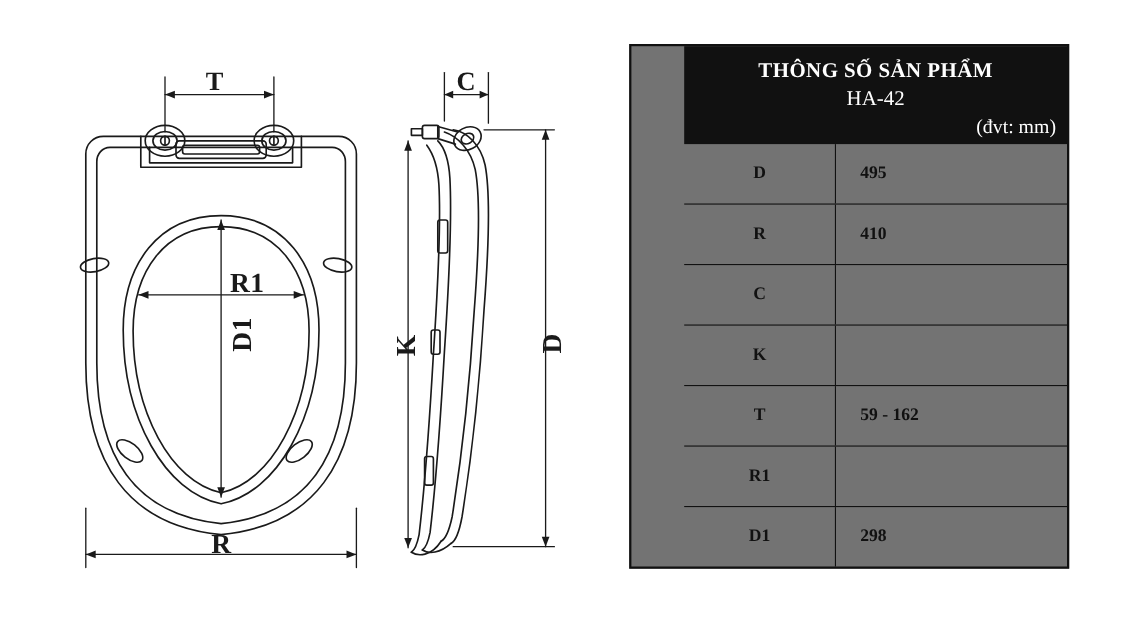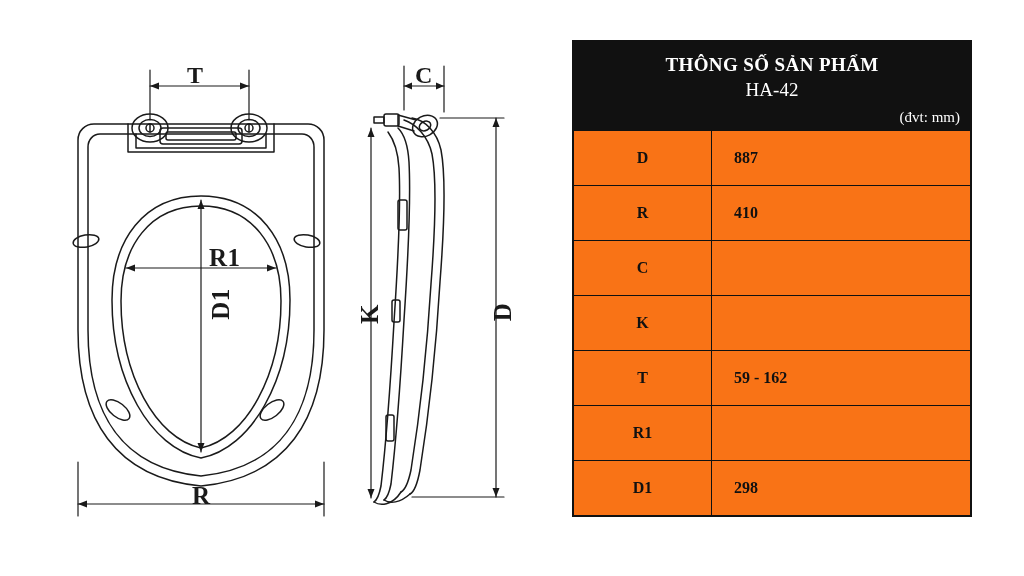--- a/index.html
+++ b/index.html
@@ -40,21 +40,22 @@
   }
 
   
   .spec-table {
     position: absolute;
     left: 572px;
     top: 40px;
     width: 400px;
     border: 2px solid #111;
     box-sizing: border-box;
-    background: #f97316;
+    background: #737373;
+    padding-left: 48px;
   }
   .spec-header {
     background: #111111;
     color: #ffffff;
     text-align: center;
     padding: 10px 0 6px 0;
     position: relative;
     height: 88px;
     box-sizing: border-box;
   }
@@ -69,21 +70,21 @@
     font-family: "Liberation Serif", serif;
     font-weight: normal;
     font-size: 19px;
     line-height: 1.25;
   }
   .spec-unit {
     position: absolute;
     right: 10px;
     bottom: 4px;
     font-family: "Liberation Serif", serif;
-    font-size: 15px;
+    font-size: 18px;
     font-weight: normal;
     color: #ffffff;
   }
   .spec-row {
     display: flex;
     border-top: 1.6px solid #111;
     height: 54px;
   }
   .spec-row:first-of-type { border-top: none; }
   .spec-key {
@@ -281,21 +282,21 @@
   <div class="spec-table">
 
     <div class="spec-header">
       <div class="spec-title">THÔNG SỐ SẢN PHẨM</div>
       <div class="spec-model">HA-42</div>
       <div class="spec-unit">(đvt: mm)</div>
     </div>
 
     <div class="spec-row">
       <div class="spec-key">D</div>
-      <div class="spec-val">887</div>
+      <div class="spec-val">495</div>
     </div>
     <div class="spec-row">
       <div class="spec-key">R</div>
       <div class="spec-val">410</div>
     </div>
     <div class="spec-row">
       <div class="spec-key">C</div>
     </div>
     <div class="spec-row">
       <div class="spec-key">K</div>

